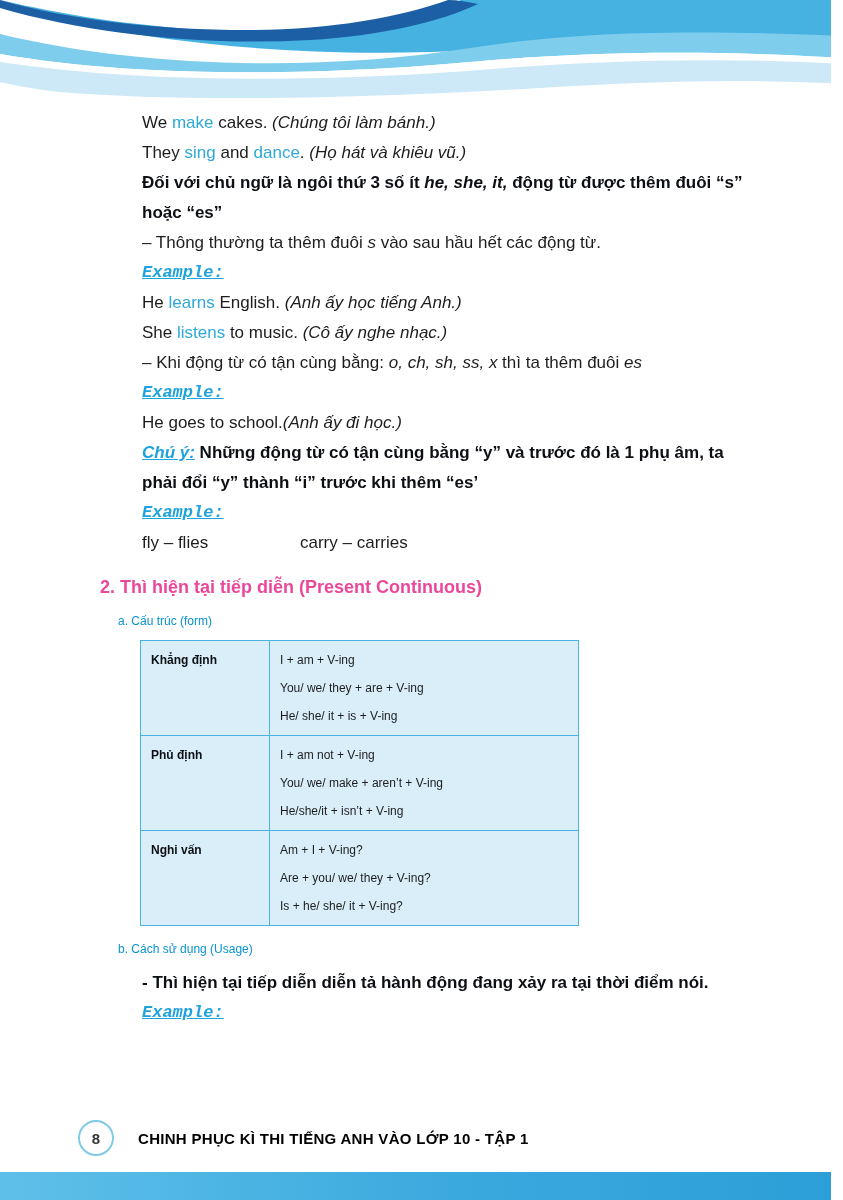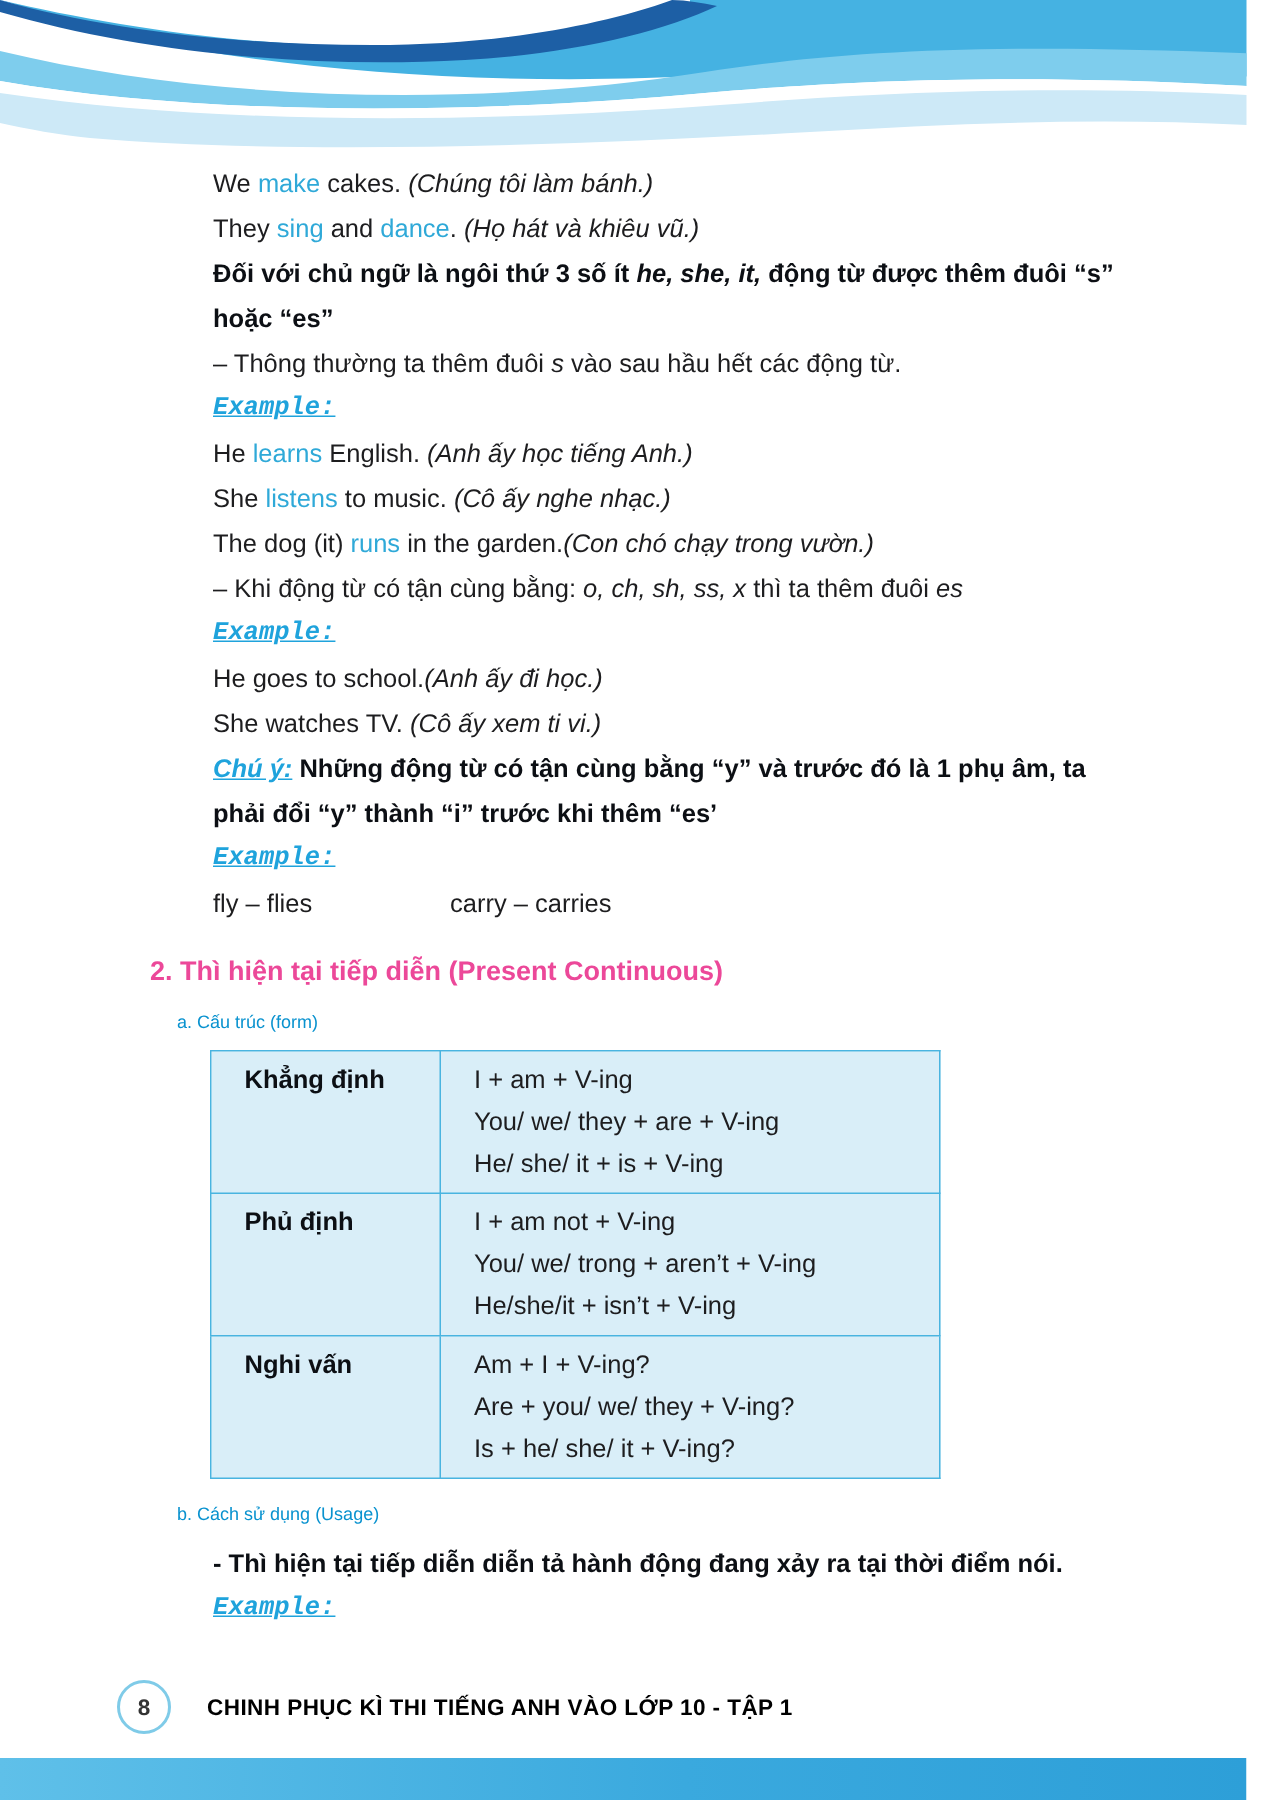--- a/index.html
+++ b/index.html
@@ -12,21 +12,21 @@
   .content p{margin:0 0 0 42px;}
   p.rule{font-weight:bold;color:#0c0f14;}
   .ex-label{color:#1fa3dc;font-weight:bold;font-style:italic;text-decoration:underline;font-family:Liberation Mono, monospace;}
   .pairs{display:flex;margin-left:42px;}
   .pairs .pair1{display:inline-block;width:158px;}
   h2.section-heading{font-size:18px;color:#ec4899;margin:14px 0 4px 0;font-weight:bold;line-height:30px;}
   .sub-heading{margin:4px 0 4px 18px;font-weight:normal;color:#0992cf;font-size:12px;line-height:30px;}
   table.grammar{border-collapse:collapse;margin:4px 0 8px 40px;}
   table.grammar td{
     border:1px solid #49b4e0;background:#d9eef8;vertical-align:top;
-    padding:5px 22px;font-size:17px;line-height:28px;
+    padding:5px 10px;font-size:12px;line-height:28px;
   }
   td.label-cell{font-weight:bold;width:108px;color:#0c0f14;}
   td.formula-cell{width:288px;}
   p.usage{font-weight:bold;color:#0c0f14;}
   
   .seg-plain{}
   .seg-verb{color:#2fa9d8;}
   .seg-trans{font-style:italic;}
   .seg-bold{font-weight:bold;color:#0c0f14;}
   .seg-boldit{font-weight:bold;font-style:italic;color:#0c0f14;}
@@ -62,26 +62,24 @@
   <main class="content">
 
     <p><span class="seg-plain">We </span><span class="seg-verb">make</span><span class="seg-plain"> cakes. </span><span class="seg-trans">(Chúng tôi làm bánh.)</span></p>
     <p><span class="seg-plain">They </span><span class="seg-verb">sing</span><span class="seg-plain"> and </span><span class="seg-verb">dance</span><span class="seg-plain">. </span><span class="seg-trans">(Họ hát và khiêu vũ.)</span></p>
     <p class="rule"><span class="seg-bold">Đối với chủ ngữ là ngôi thứ 3 số ít </span><span class="seg-boldit">he, she, it,</span><span class="seg-bold"> động từ được thêm đuôi “s” hoặc “es”</span></p>
     <p><span class="seg-plain">– Thông thường ta thêm đuôi </span><span class="seg-it">s</span><span class="seg-plain"> vào sau hầu hết các động từ.</span></p>
 
     <p class="ex-label">Example:</p>
     <p><span class="seg-plain">He </span><span class="seg-verb">learns</span><span class="seg-plain"> English. </span><span class="seg-trans">(Anh ấy học tiếng Anh.)</span></p>
     <p><span class="seg-plain">She </span><span class="seg-verb">listens</span><span class="seg-plain"> to music. </span><span class="seg-trans">(Cô ấy nghe nhạc.)</span></p>
-    <p><span class="seg-plain">The dog (it) </span><span class="seg-verb">runs</span><span class="seg-plain"> in the garden.</span><span class="seg-trans">(Con chó chạy trong vườn.)</span></p>
     <p><span class="seg-plain">– Khi động từ có tận cùng bằng: </span><span class="seg-it">o, ch, sh, ss, x</span><span class="seg-plain"> thì ta thêm đuôi </span><span class="seg-it">es</span></p>
 
     <p class="ex-label">Example:</p>
     <p><span class="seg-plain">He goes to school.</span><span class="seg-trans">(Anh ấy đi học.)</span></p>
-    <p><span class="seg-plain">She watches TV. </span><span class="seg-trans">(Cô ấy xem ti vi.)</span></p>
     <p><span class="seg-note">Chú ý:</span><span class="seg-bold"> Những động từ có tận cùng bằng “y” và trước đó là 1 phụ âm, ta phải đổi “y” thành “i” trước khi thêm “es’</span></p>
 
     <p class="ex-label">Example:</p>
     <p class="pairs">
       <span class="pair1">fly – flies</span>
       <span class="pair2">carry – carries</span>
     </p>
 
     <h2 class="section-heading">2. Thì hiện tại tiếp diễn (Present Continuous)</h2>
     <div class="sub-heading">a. Cấu trúc (form)</div>
@@ -93,21 +91,21 @@
           <td class="formula-cell">
             <div>I + am + V-ing</div>
             <div>You/ we/ they + are + V-ing</div>
             <div>He/ she/ it + is + V-ing</div>
           </td>
         </tr>
         <tr>
           <td class="label-cell">Phủ định</td>
           <td class="formula-cell">
             <div>I + am not + V-ing</div>
-            <div>You/ we/ trong + aren’t + V-ing</div>
+            <div>You/ we/ make + aren’t + V-ing</div>
             <div>He/she/it + isn’t + V-ing</div>
           </td>
         </tr>
         <tr>
           <td class="label-cell">Nghi vấn</td>
           <td class="formula-cell">
             <div>Am + I + V-ing?</div>
             <div>Are + you/ we/ they + V-ing?</div>
             <div>Is + he/ she/ it + V-ing?</div>
           </td>

